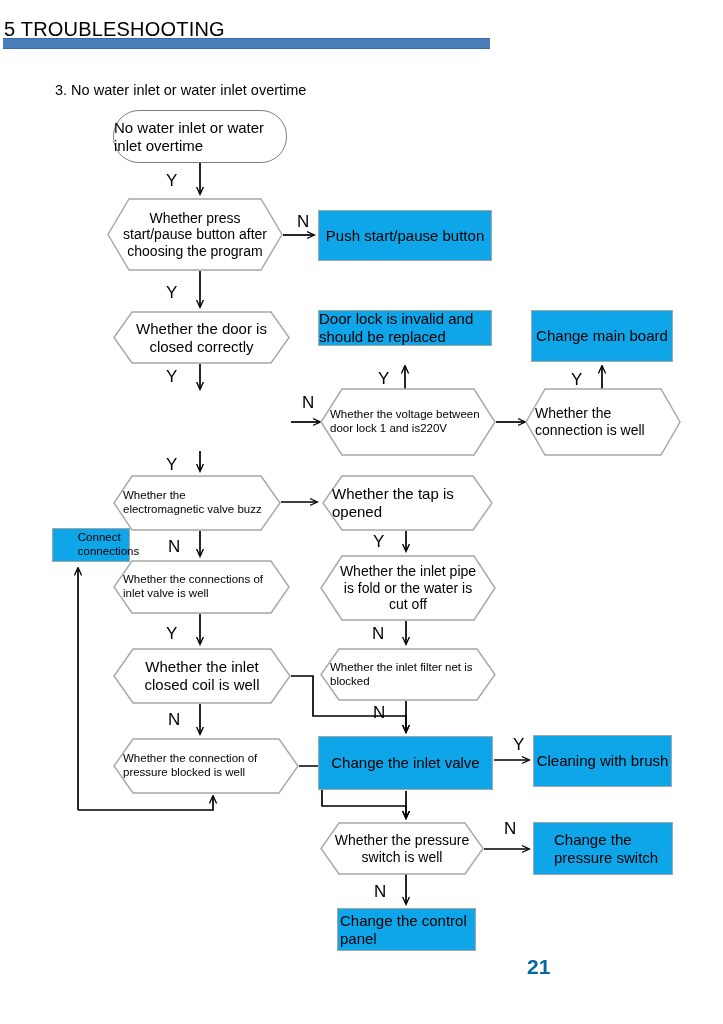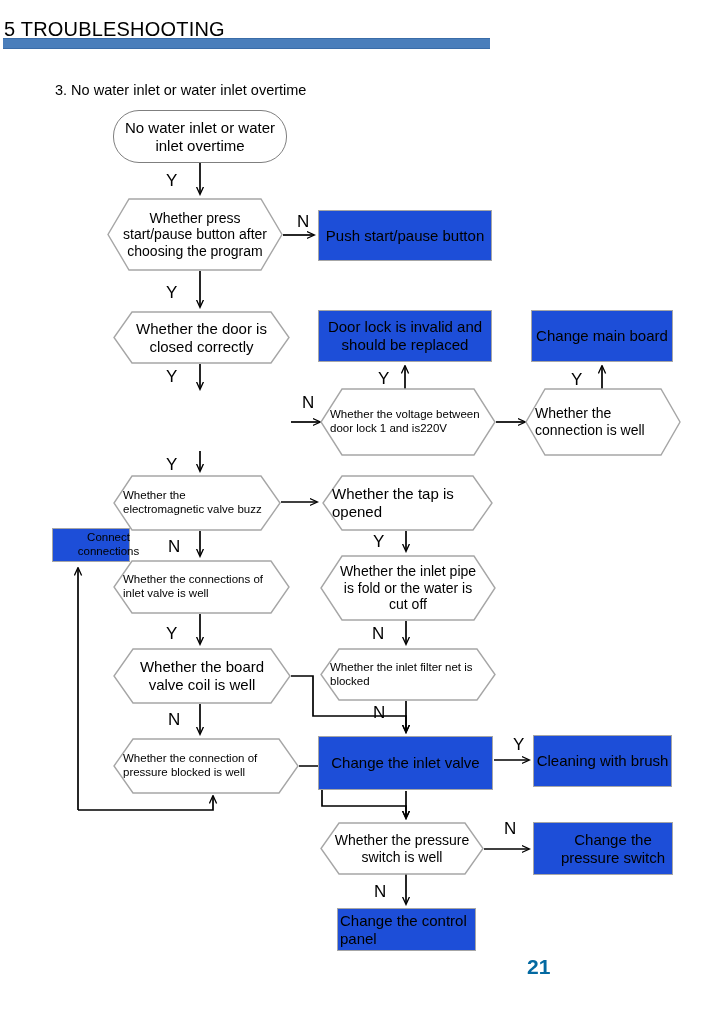--- a/index.html
+++ b/index.html
@@ -58,27 +58,27 @@
     color: #0369a1;
   }
 
   
   .shape {
     position: absolute;
     box-sizing: border-box;
     display: flex;
     align-items: center;
     justify-content: center;
-    text-align: center;
+    text-align: left;
     color: #000000;
     line-height: 1.18;
   }
   .rect {
     border: 1px solid #a6a6a6;
-    background: #1d4ed8;
+    background: #0ea5e9;
   }
   .rounded {
     border: 1px solid #7f7f7f;
     background: #ffffff;
     border-radius: 26px;
   }
   .hex-wrap {
     position: absolute;
     box-sizing: border-box;
   }
@@ -213,21 +213,21 @@
     <span>Push start/pause button</span>
   </div>
 
   <div class="hex-wrap" style="left:113px; top:311px; width:177px; height:53px;">
     <svg viewBox="0 0 177 53" preserveAspectRatio="none">
       <polygon points="19,1 158,1 176,26.5 158,52 19,52 1,26.5" fill="#ffffff" stroke="#a6a6a6" stroke-width="1.4"></polygon>
     </svg>
     <div class="hex-label fs15">Whether the door is closed correctly</div>
   </div>
 
-  <div class="shape rect fs15" style="left:318px; top:310px; width:174px; height:52px;">
+  <div class="shape rect fs15" style="left:318px; top:310px; width:174px; height:36px;">
     <span>Door lock is invalid and should be replaced</span>
   </div>
 
   <div class="shape rect fs15" style="left:531px; top:310px; width:142px; height:52px;">
     <span>Change main board</span>
   </div>
 
 
   <div class="hex-wrap" style="left:320px; top:388px; width:176px; height:68px;">
     <svg viewBox="0 0 176 68" preserveAspectRatio="none">
@@ -272,21 +272,21 @@
     <svg viewBox="0 0 176 66" preserveAspectRatio="none">
       <polygon points="22,1 154,1 175,33 154,65 22,65 1,33" fill="#ffffff" stroke="#a6a6a6" stroke-width="1.4"></polygon>
     </svg>
     <div class="hex-label fs14">Whether the inlet pipe is fold or the water is cut off</div>
   </div>
 
   <div class="hex-wrap" style="left:113px; top:648px; width:178px; height:56px;">
     <svg viewBox="0 0 178 56" preserveAspectRatio="none">
       <polygon points="20,1 158,1 177,28 158,55 20,55 1,28" fill="#ffffff" stroke="#a6a6a6" stroke-width="1.4"></polygon>
     </svg>
-    <div class="hex-label fs15">Whether the board valve coil is well</div>
+    <div class="hex-label fs15">Whether the inlet closed coil is well</div>
   </div>
 
   <div class="hex-wrap" style="left:320px; top:648px; width:176px; height:53px;">
     <svg viewBox="0 0 176 53" preserveAspectRatio="none">
       <polygon points="19,1 157,1 175,26.5 157,52 19,52 1,26.5" fill="#ffffff" stroke="#a6a6a6" stroke-width="1.4"></polygon>
     </svg>
     <div class="hex-label left fs12">Whether the inlet filter net is blocked</div>
   </div>
 
   <div class="hex-wrap" style="left:113px; top:738px; width:186px; height:56px;">

